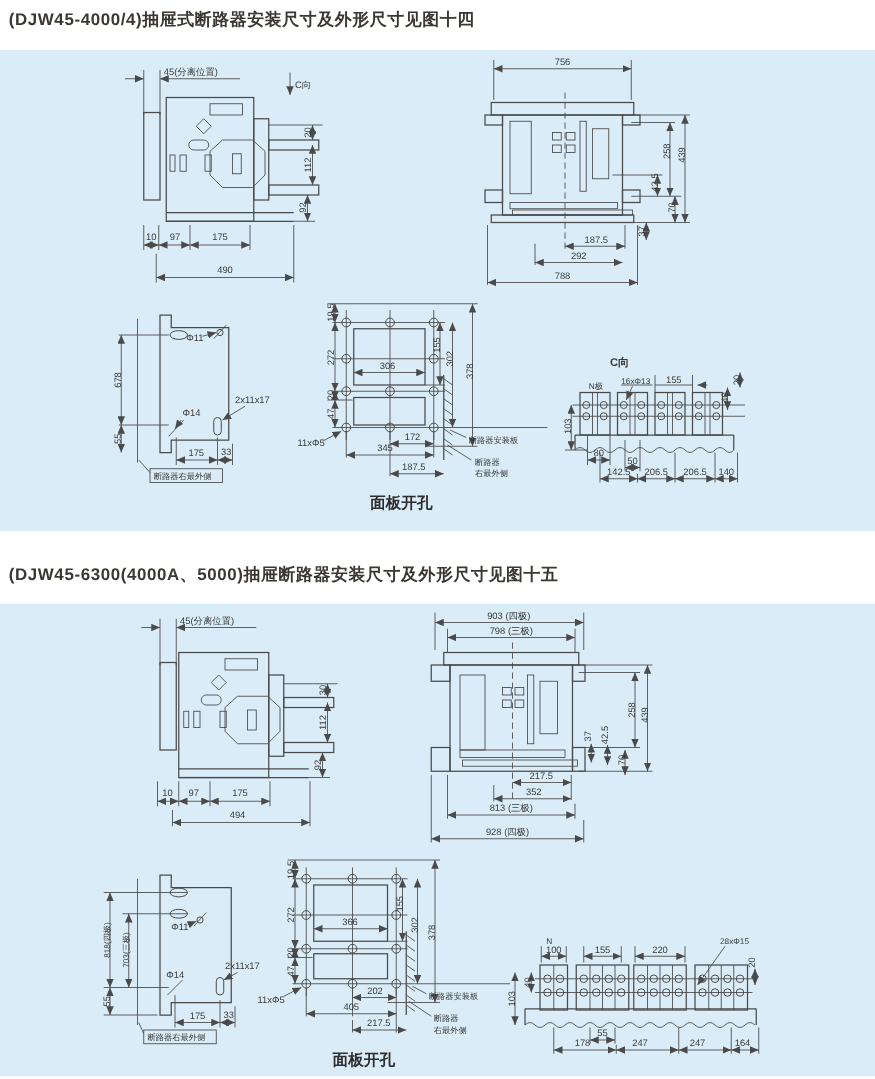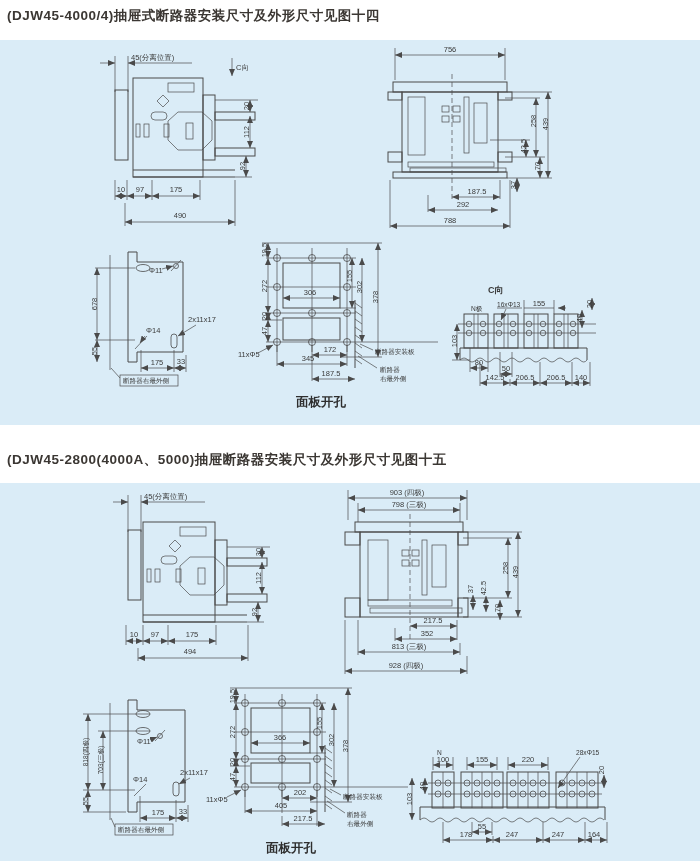--- a/index.html
+++ b/index.html
@@ -299,21 +299,21 @@
       <line class="tn" x1="540" y1="383" x2="572" y2="383" marker-start="url(#a1)" marker-end="url(#a1)"></line>
       <line class="tn" x1="572" y1="383" x2="590" y2="383" marker-start="url(#a1)" marker-end="url(#a1)"></line>
       <text class="tc" x="495" y="380">142.5</text>
       <text class="tc" x="525" y="380">206.5</text>
       <text class="tc" x="556" y="380">206.5</text>
       <text class="tc" x="581" y="380">140</text>
     </g>
   </svg>
   </div>
 
-  <div class="sec-title" id="t2">(DJW45-2800(4000A、5000)抽屉断路器安装尺寸及外形尺寸见图十五</div>
+  <div class="sec-title" id="t2">(DJW45-6300(4000A、5000)抽屉断路器安装尺寸及外形尺寸见图十五</div>
 
   <div class="panel p2">
   <svg width="700" height="378" viewBox="0 483 700 378">
     <defs>
       <marker id="a2" markerUnits="userSpaceOnUse" markerWidth="8" markerHeight="6" refX="7" refY="3" orient="auto-start-reverse">
         <path d="M0,0 L7,3 L0,6 Z" fill="#4a4a4a"></path>
       </marker>
     </defs>
 
     <g>

